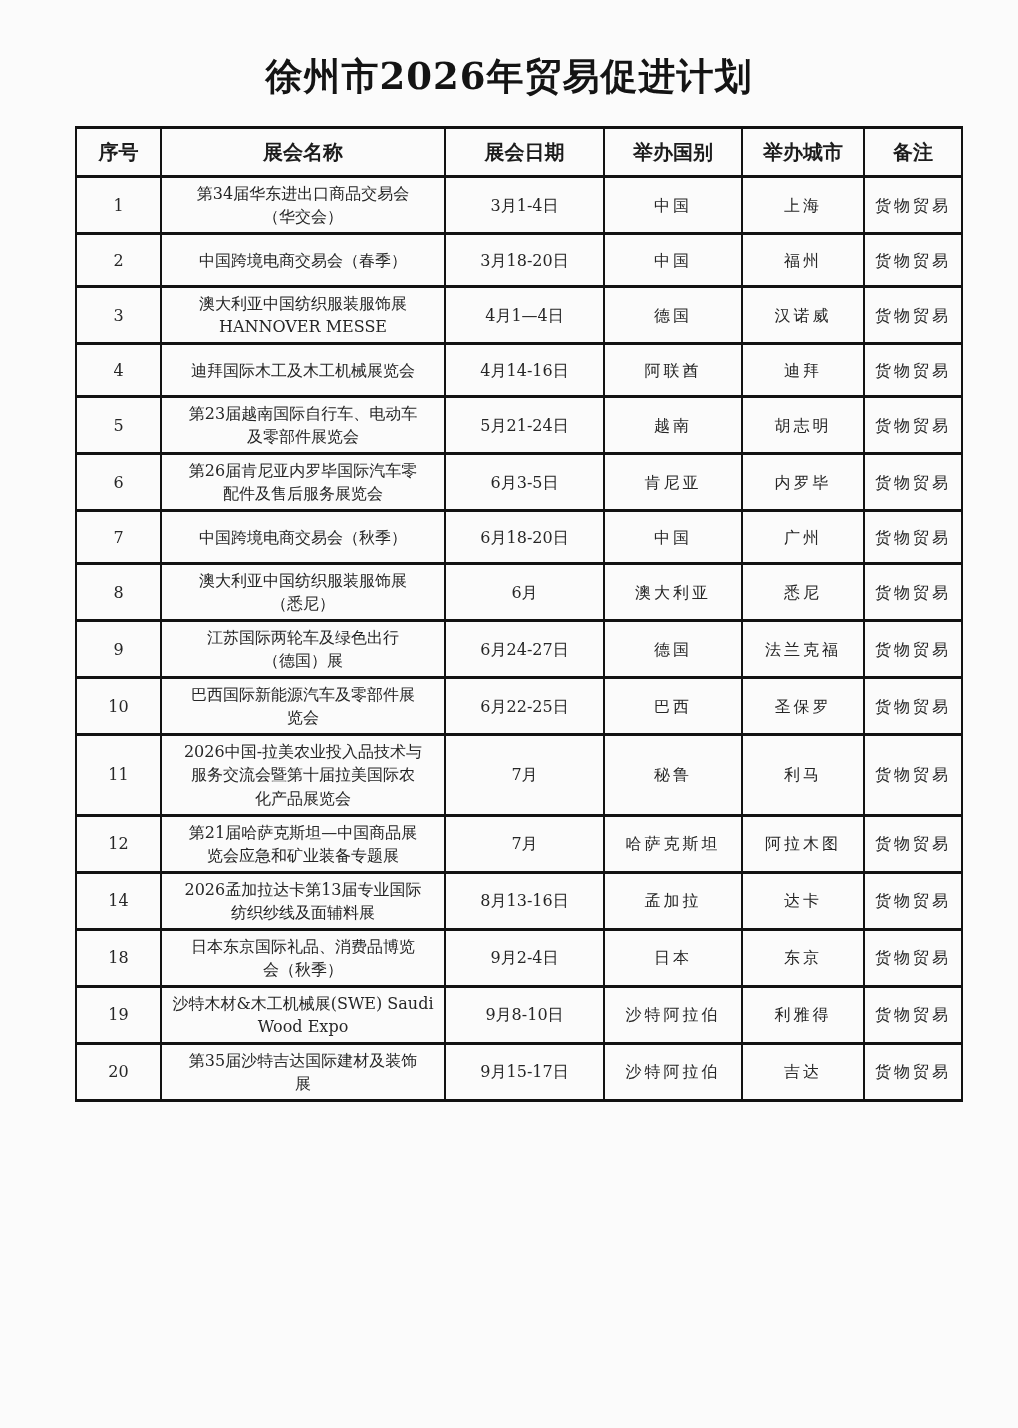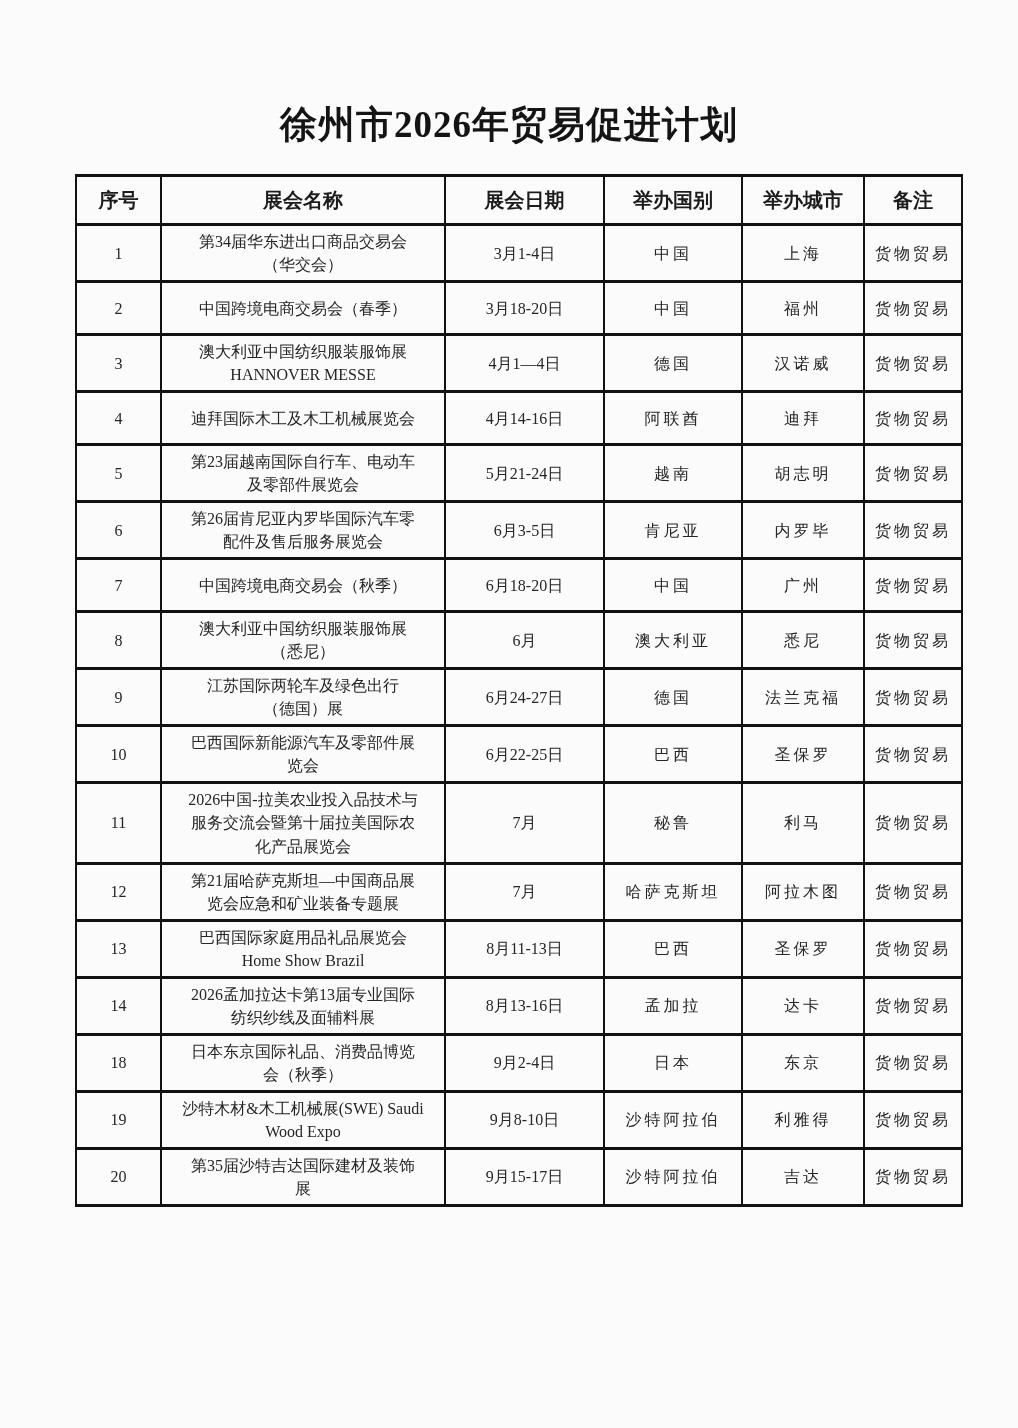--- a/index.html
+++ b/index.html
@@ -8,22 +8,21 @@
   }
   body {
     width: 1018px;
     height: 1428px;
     background: #fbfbfb;
     overflow: hidden;
     font-family: "DejaVu Serif", "Liberation Serif", serif;
     color: #262626;
   }
   .page {
-    padding-top: 100px;
-    font-family: Liberation Serif, serif;
+    padding-top: 52px;
   }
   .doc-title {
     margin: 0 0 24px 0;
     text-align: center;
     font-size: 37px;
     font-weight: 700;
     color: #141414;
     letter-spacing: 1px;
   }
   table.plan-table {
@@ -199,29 +198,20 @@
         <tr>
     <td class="c-no">12</td>
     <td class="c-name">第21届哈萨克斯坦—中国商品展
 览会应急和矿业装备专题展</td>
     <td class="c-date">7月</td>
     <td class="c-country">哈萨克斯坦</td>
     <td class="c-city">阿拉木图</td>
     <td class="c-remark">货物贸易</td>
   </tr>
         <tr>
-    <td class="c-no">13</td>
-    <td class="c-name">巴西国际家庭用品礼品展览会
-Home Show Brazil</td>
-    <td class="c-date">8月11-13日</td>
-    <td class="c-country">巴西</td>
-    <td class="c-city">圣保罗</td>
-    <td class="c-remark">货物贸易</td>
-  </tr>
-        <tr>
     <td class="c-no">14</td>
     <td class="c-name">2026孟加拉达卡第13届专业国际
 纺织纱线及面辅料展</td>
     <td class="c-date">8月13-16日</td>
     <td class="c-country">孟加拉</td>
     <td class="c-city">达卡</td>
     <td class="c-remark">货物贸易</td>
   </tr>
         <tr>
     <td class="c-no">18</td>

